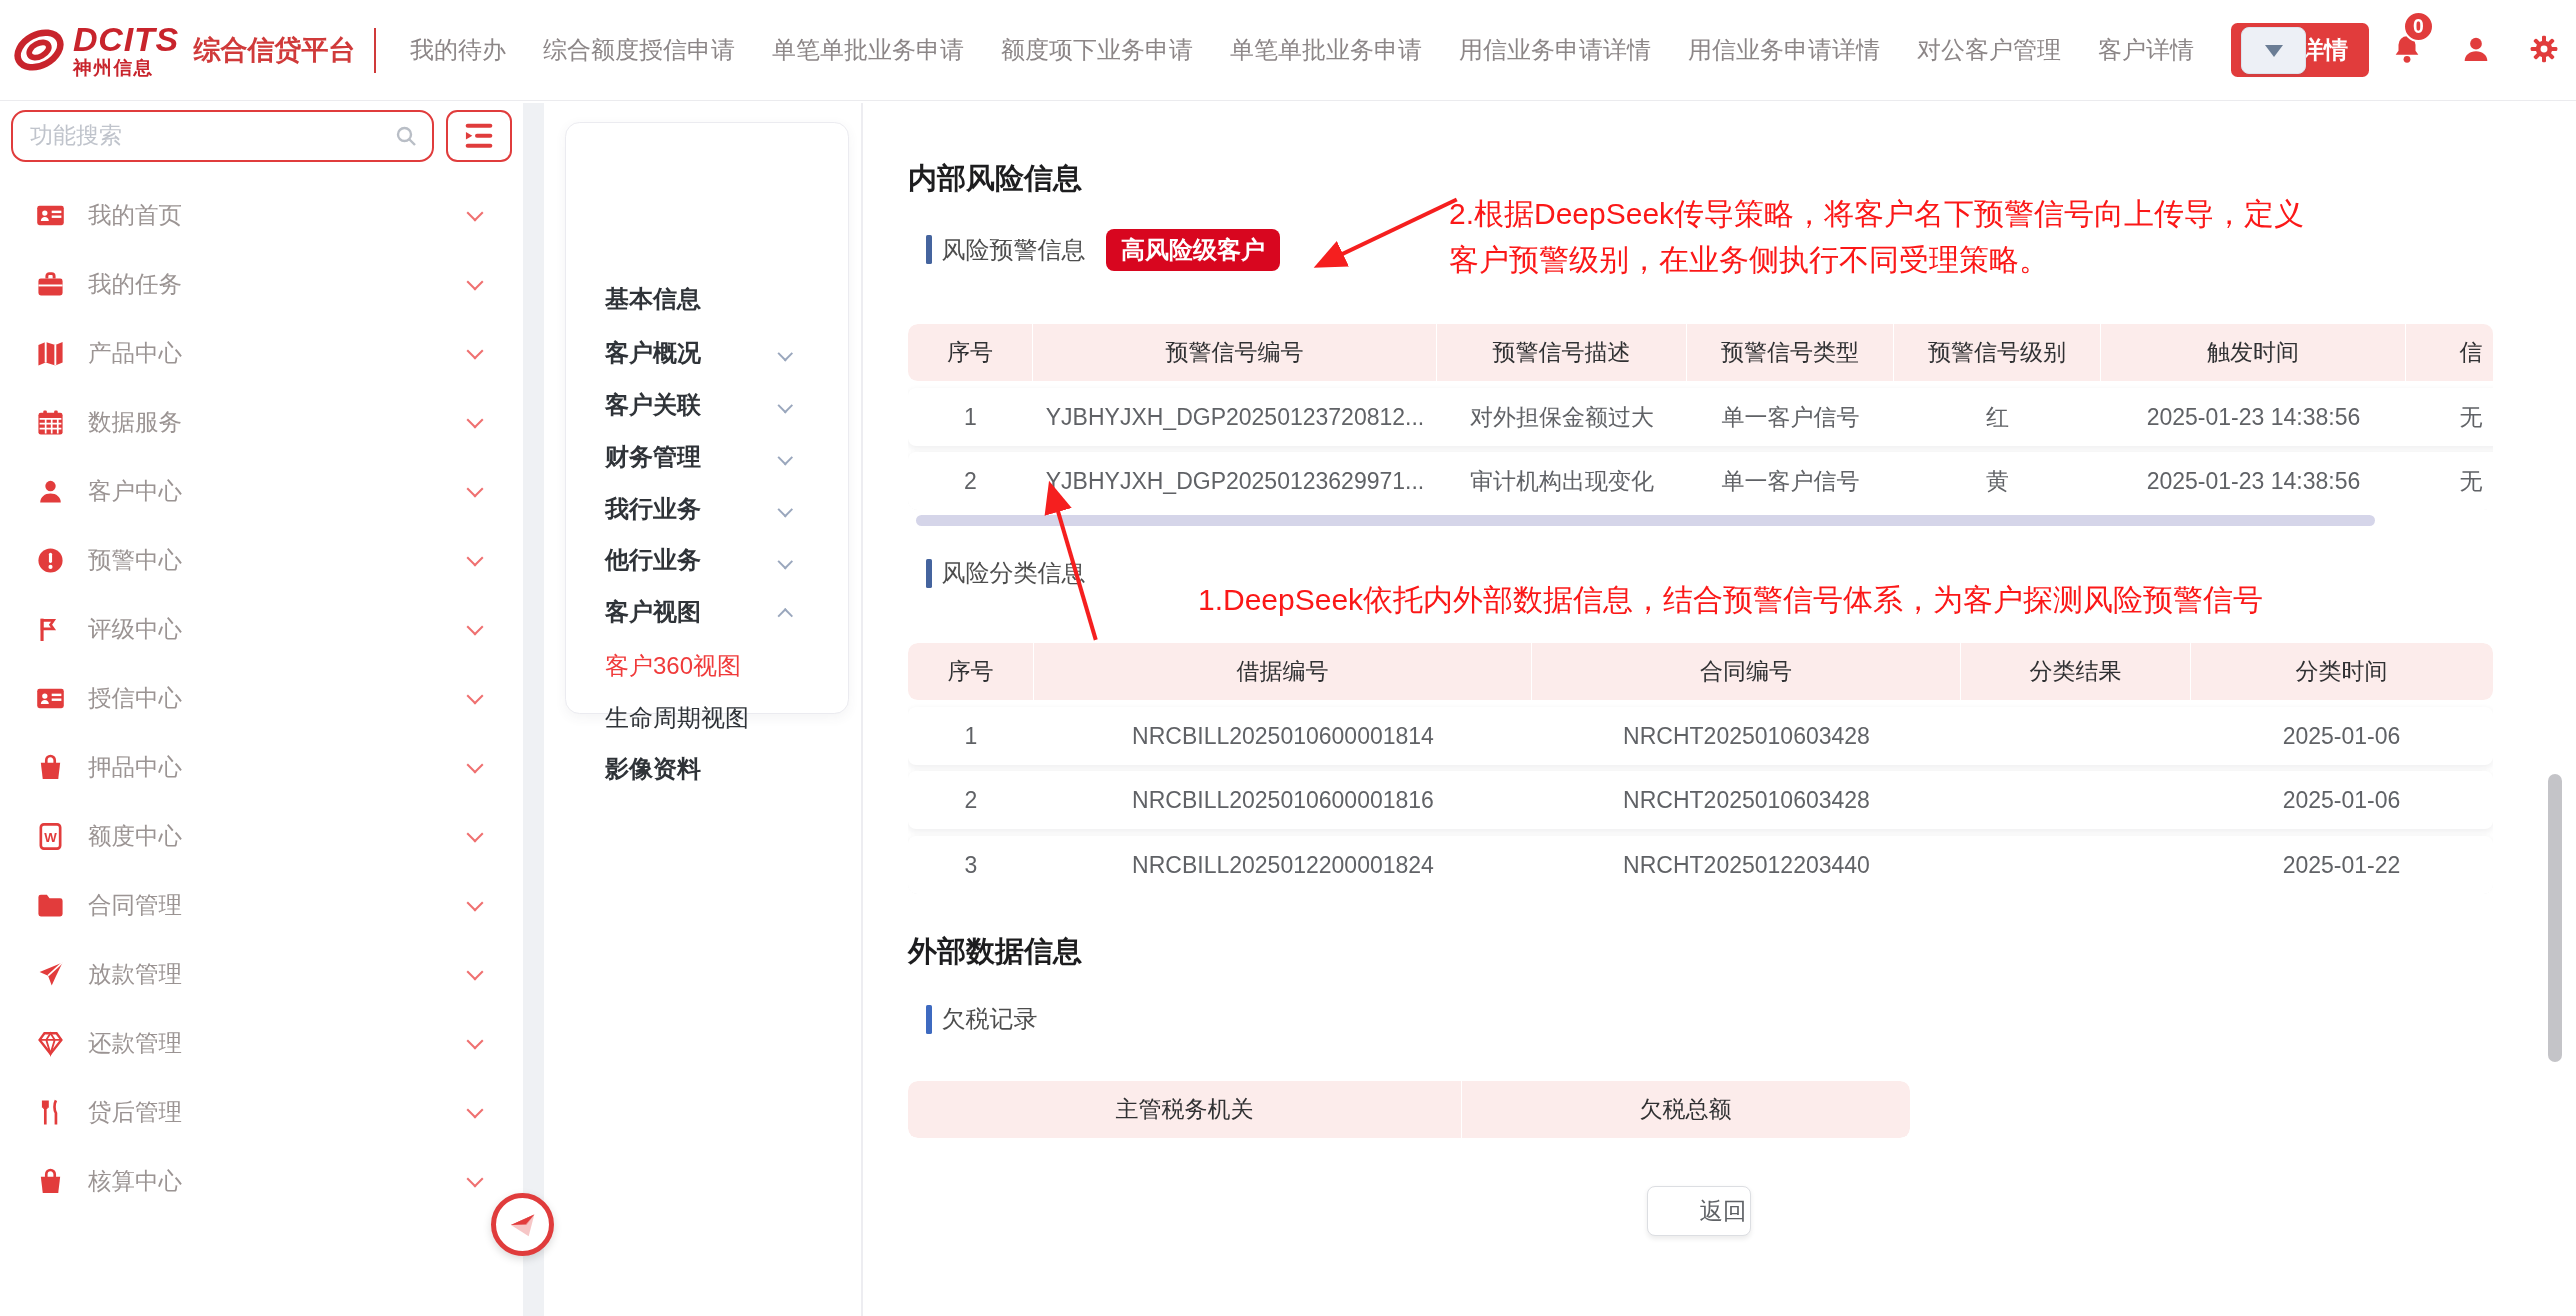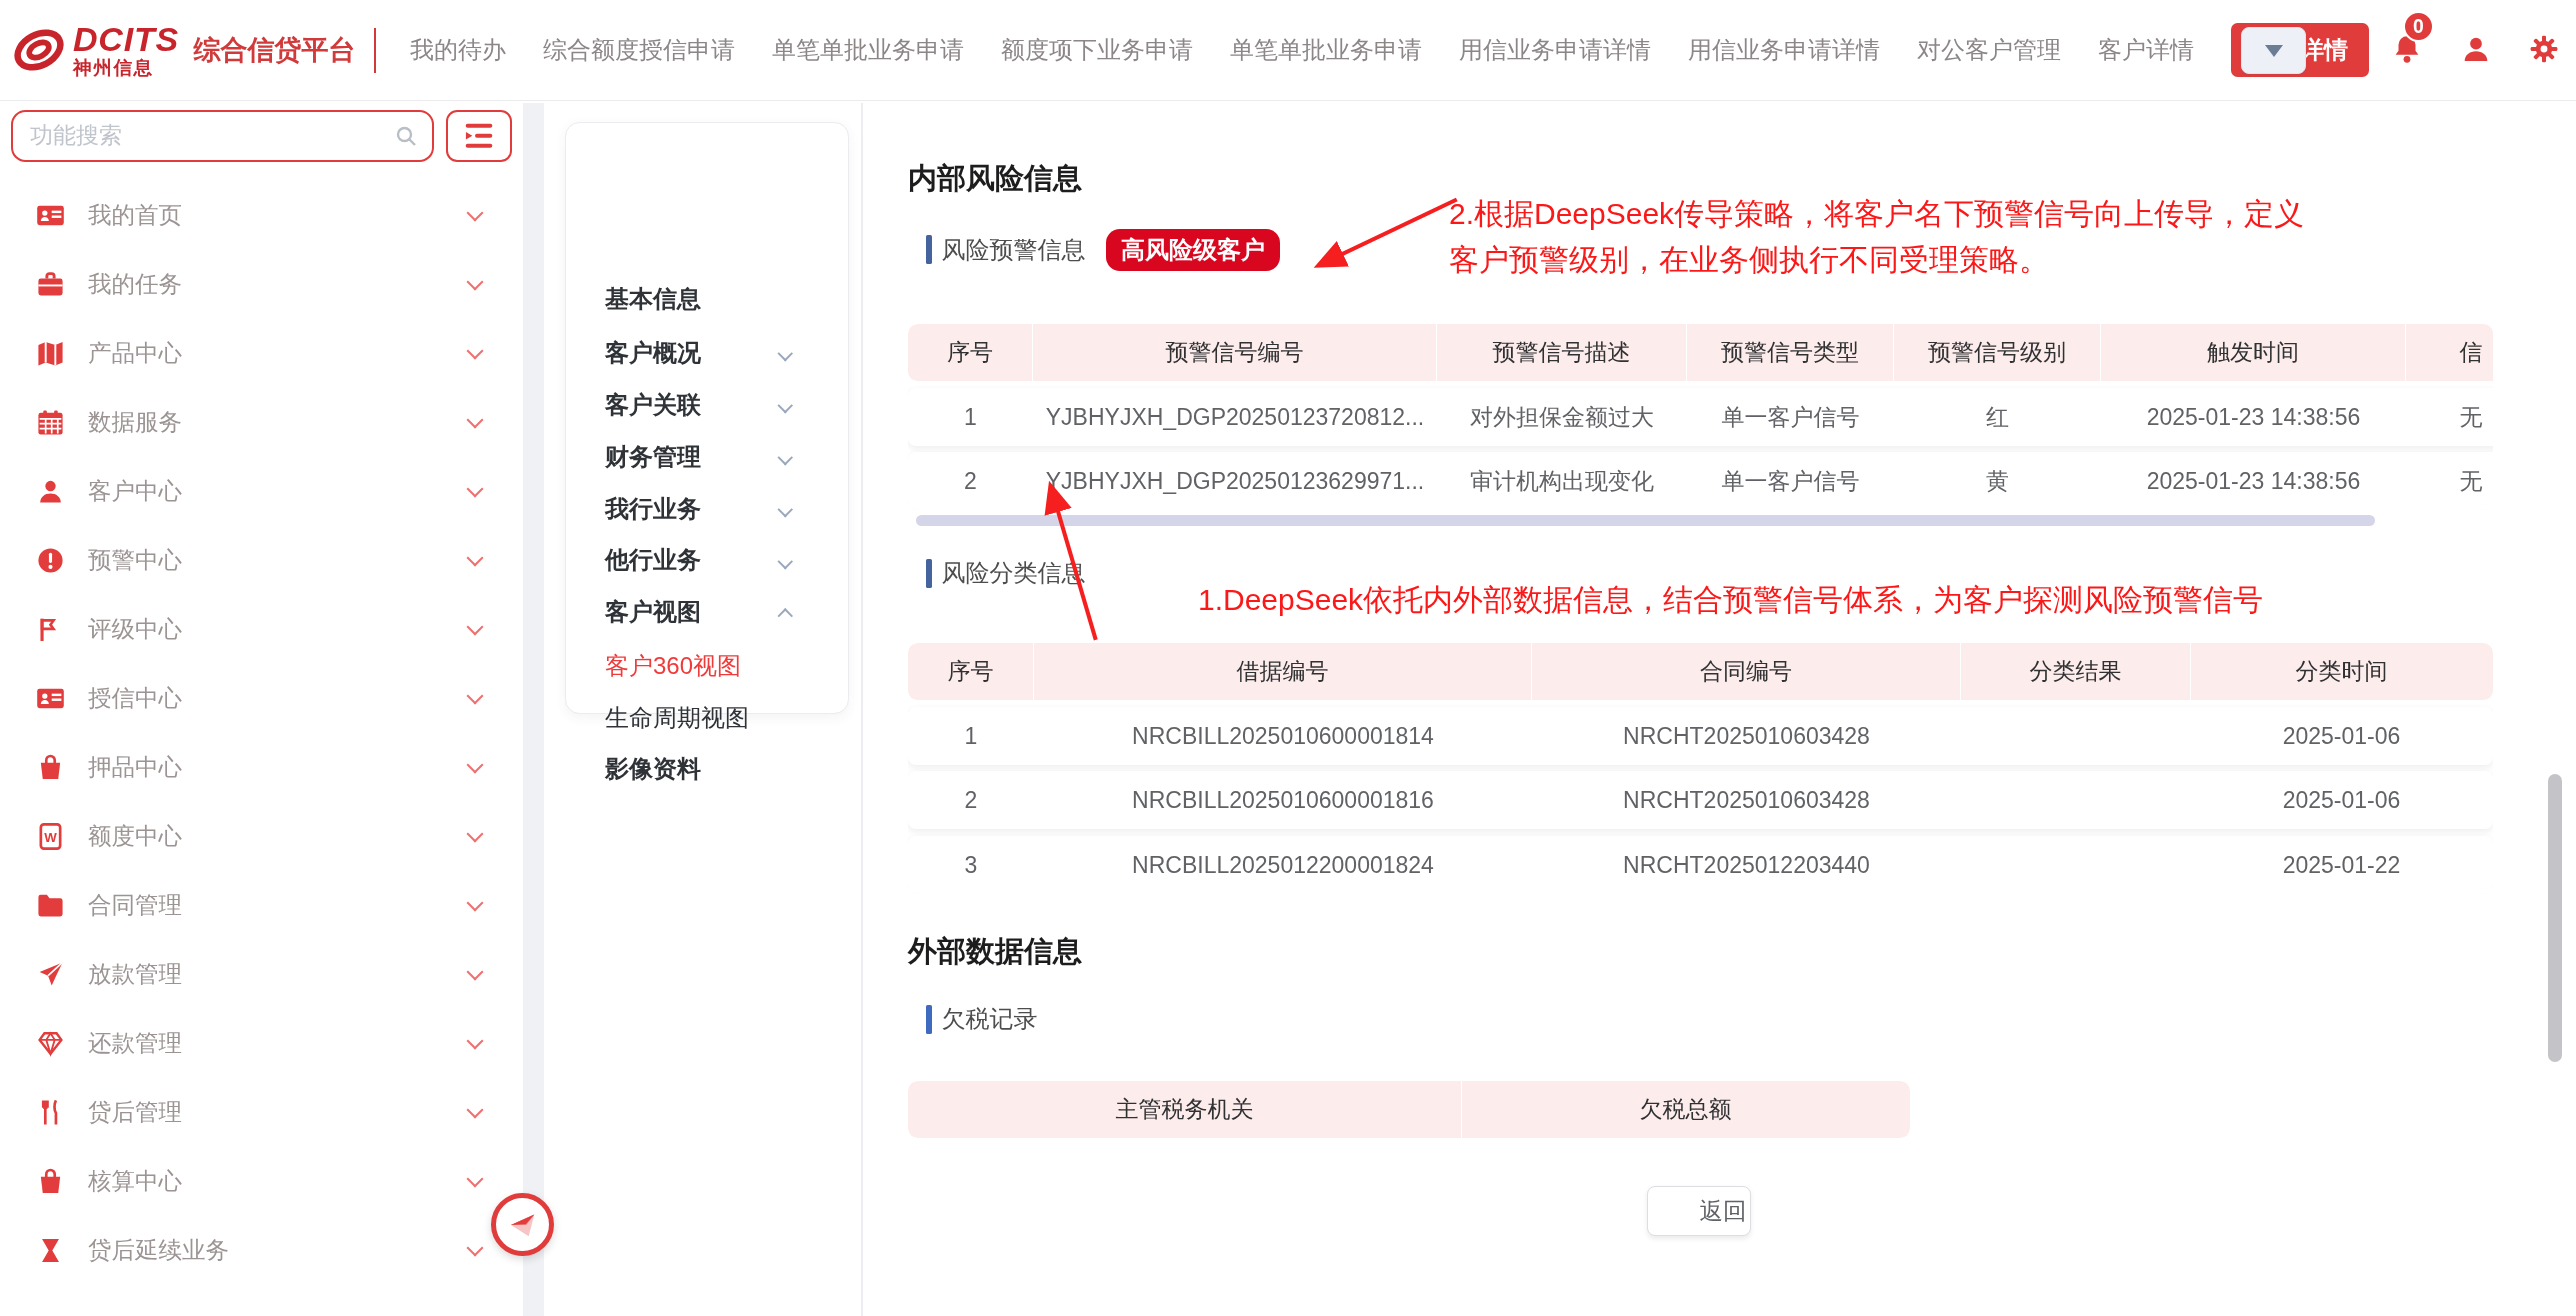--- a/index.html
+++ b/index.html
@@ -48,21 +48,21 @@
   .sub-item.active{color:#f03b3b;font-weight:normal;}
   .sub-chev{position:absolute;width:10.5px;height:10.5px;border-right:2.4px solid #9aa7bd;border-bottom:2.4px solid #9aa7bd;}
   .sub-chev.down{transform:rotate(45deg);}
   .sub-chev.up{transform:rotate(-135deg);}
 
   
   .page-title{position:absolute;font-size:29px;font-weight:bold;color:#1d1d1f;}
   .sec-row{position:absolute;display:flex;align-items:center;}
   .sec-bar{width:5.7px;height:29px;border-radius:1.6px;}
   .sec-label{font-size:24px;color:#4d4d4d;margin-left:9.7px;white-space:nowrap;}
-  .risk-badge{margin-left:21px;background:#d8061f;color:#fff;font-weight:bold;font-size:24px;padding:4.9px 14.6px;border-radius:14px;white-space:nowrap;}
+  .risk-badge{margin-left:21px;background:#d8061f;color:#fff;font-weight:bold;font-size:24px;padding:4.9px 14.6px;border-radius:8px;white-space:nowrap;}
   .annot{position:absolute;color:#fb1818;font-size:30px;white-space:nowrap;}
 
   .tbl{position:absolute;overflow:hidden;border-radius:9.7px;}
   .thead{display:flex;background:#fceceb;border-radius:9.7px;overflow:hidden;}
   .th{height:57px;line-height:57px;text-align:center;font-size:23px;font-weight:normal;color:#303133;border-right:1.6px solid #fff;flex:0 0 auto;}
   .th:last-child{border-right:none;}
   .trow{display:flex;background:#fff;border-radius:8px;box-shadow:0 2.4px 6.5px rgba(31,35,41,.07);margin-top:6.5px;}
   .td{height:58px;line-height:58px;text-align:center;font-size:23px;color:#606266;flex:0 0 auto;overflow:hidden;white-space:nowrap;}
 
   .hscroll{position:absolute;height:11.3px;border-radius:5.7px;background:#d5d5e9;}
@@ -286,27 +286,20 @@
           </svg>
         <span class="side-label">贷后管理</span>
         <span class="chev"></span>
       </div>
       <div class="side-item">
         <svg class="side-ico" viewBox="0 0 24 24">
             <path d="M8.5 9V6a3.5 3.5 0 0 1 7 0v3" fill="none" stroke="#e23c3c" stroke-width="2.2"></path>
             <path d="M4 8h16l-1.6 13.5H5.6z" fill="#e23c3c"></path>
           </svg>
         <span class="side-label">核算中心</span>
-        <span class="chev"></span>
-      </div>
-      <div class="side-item">
-        <svg class="side-ico" viewBox="0 0 24 24">
-            <path d="M5 2.5h14l-5.5 9.5L19 21.5H5l5.5-9.5z" fill="#e23c3c"></path>
-          </svg>
-        <span class="side-label">贷后延续业务</span>
         <span class="chev"></span>
       </div>
     </div>
   </div>
 
   <div class="gutter"></div>
   <div class="col-divider"></div>
 
   <div class="subcard">
     <div class="sub-item" style="top:160px;">基本信息</div>

